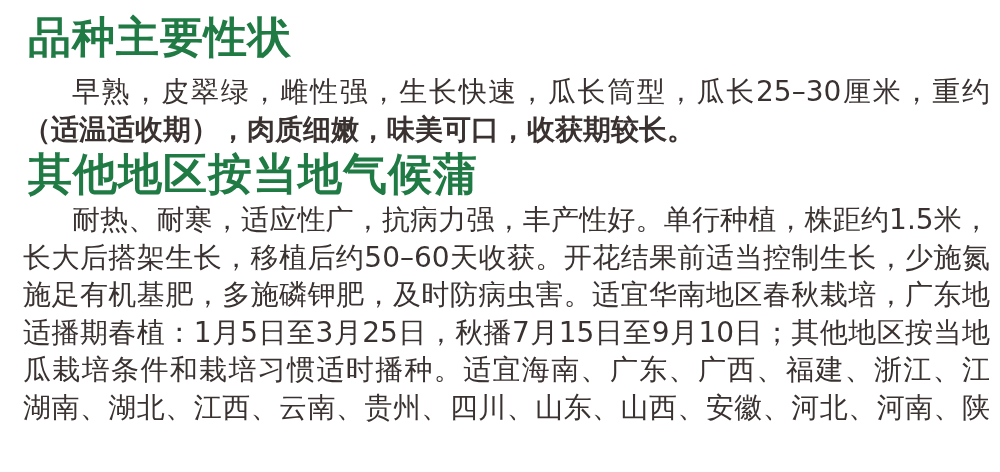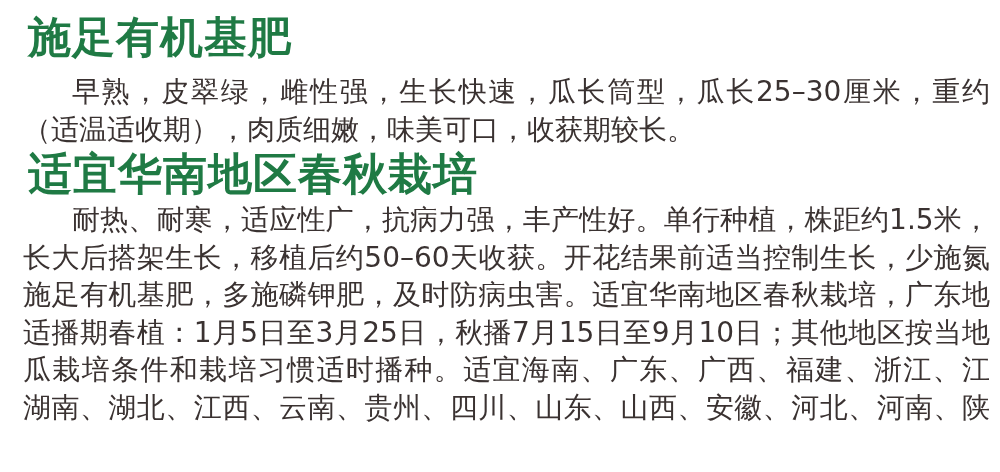--- a/index.html
+++ b/index.html
@@ -47,35 +47,36 @@
     text-justify: inter-character;
     height: 37.5px;
     overflow: hidden;
   }
   .para .line.indent {
     text-indent: 49px;
   }
   .para .line.last {
     text-align: center;
     text-align-last: left;
+    font-weight: bold;
   }
 </style>
 </head>
 <body>
 
 <div class="page">
 
-  <h1 class="section-title first">施足有机基肥</h1>
+  <h1 class="section-title first">品种主要性状</h1>
 
   <div class="para">
     <div class="line indent">早熟，皮翠绿，雌性强，生长快速，瓜长筒型，瓜长25–30厘米，重约800克</div>
     <div class="line last">（适温适收期），肉质细嫩，味美可口，收获期较长。</div>
   </div>
 
-  <h1 class="section-title second">适宜华南地区春秋栽培</h1>
+  <h1 class="section-title second">其他地区按当地气候蒲</h1>
 
   <div class="para">
     <div class="line indent">耐热、耐寒，适应性广，抗病力强，丰产性好。单行种植，株距约1.5米，苗</div>
     <div class="line">长大后搭架生长，移植后约50–60天收获。开花结果前适当控制生长，少施氮肥，</div>
     <div class="line">施足有机基肥，多施磷钾肥，及时防病虫害。适宜华南地区春秋栽培，广东地区</div>
     <div class="line">适播期春植：1月5日至3月25日，秋播7月15日至9月10日；其他地区按当地气候蒲</div>
     <div class="line">瓜栽培条件和栽培习惯适时播种。适宜海南、广东、广西、福建、浙江、江苏、</div>
     <div class="line">湖南、湖北、江西、云南、贵州、四川、山东、山西、安徽、河北、河南、陕西</div>
   </div>
 

